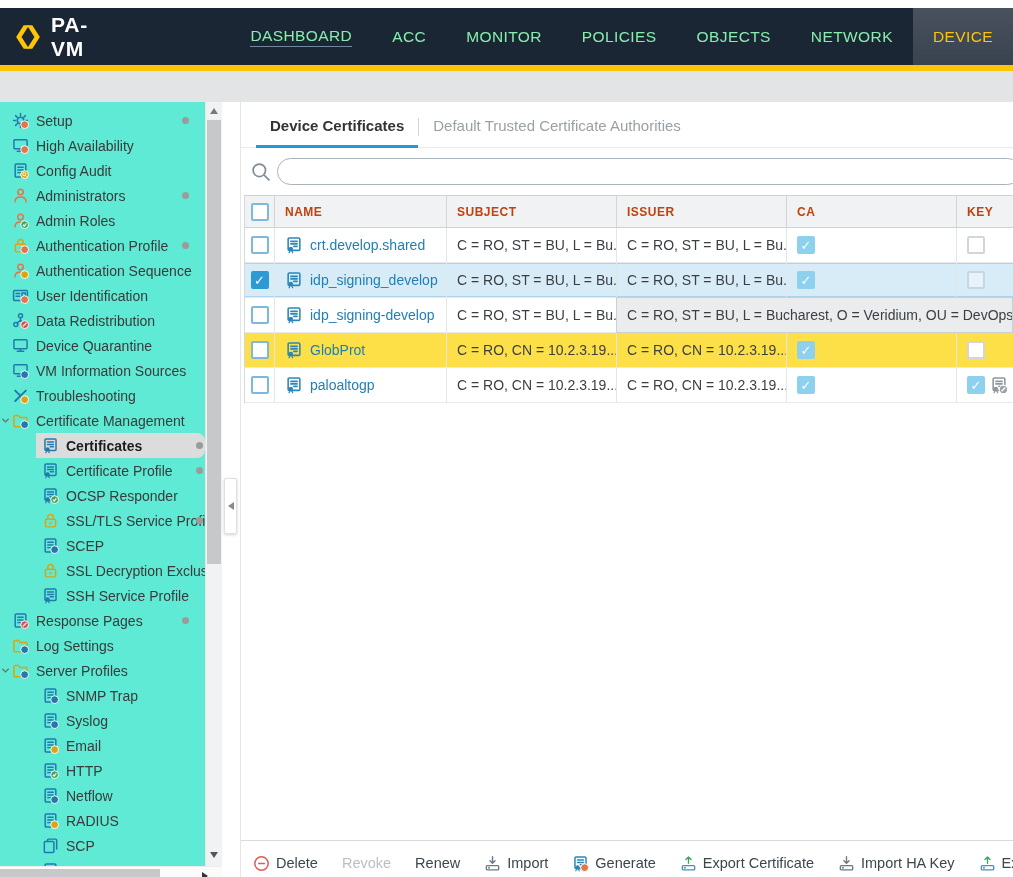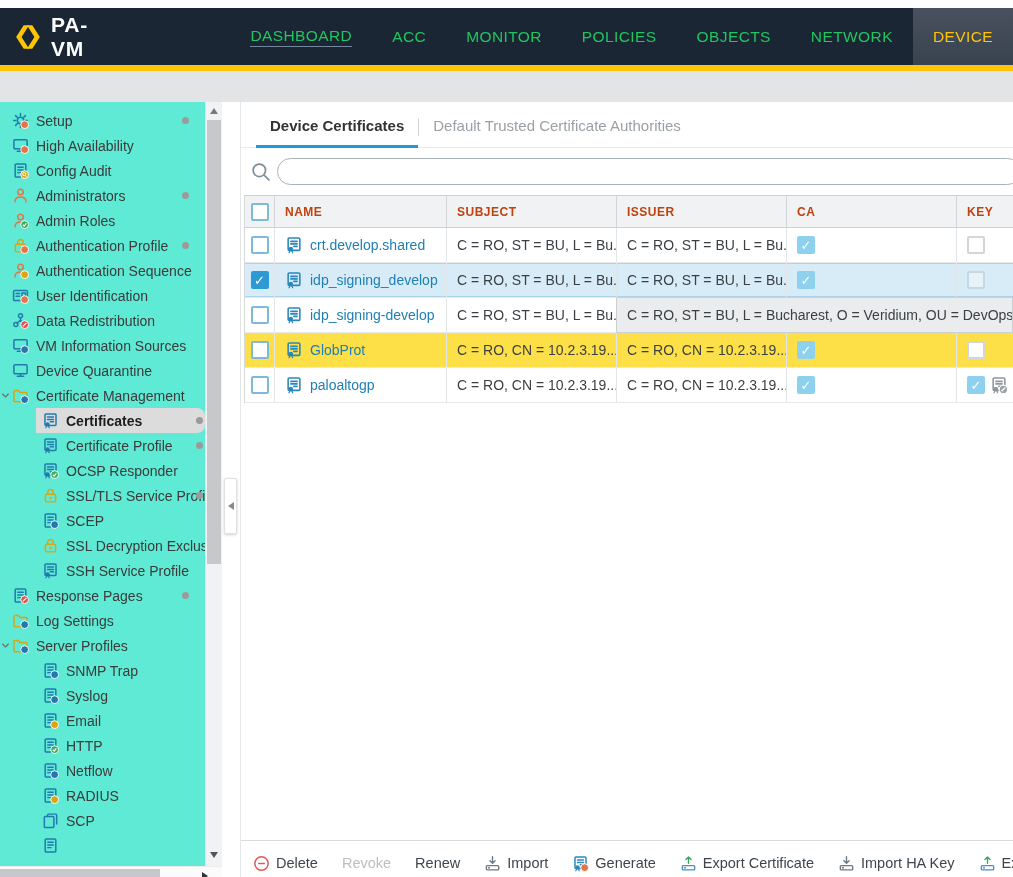--- a/index.html
+++ b/index.html
@@ -4,21 +4,21 @@
 <style>
   * { margin:0; padding:0; box-sizing:border-box; }
   html,body { width:1013px; height:877px; overflow:hidden;
     font-family:"Liberation Sans","DejaVu Sans",sans-serif; background:#fff; }
 
   
   .topnav { height:57px; background:#1b2635; display:flex; align-items:stretch;margin-top:8px; }
   .logo-wrap { display:flex; align-items:center; gap:9px; padding-left:14px; }
   .logo-text { color:#fff; font-size:21px; font-weight:bold; letter-spacing:.8px; }
   .mainnav { display:flex; margin-left:118px; }
-  .nav-item { display:flex; align-items:center; padding:0 20px; color:#22c55e;
+  .nav-item { display:flex; align-items:center; padding:0 20px; color:#86efac;
     font-size:15.5px; letter-spacing:.4px; cursor:pointer; }
   .nav-item.active { background:linear-gradient(180deg,#48515d,#39434f); color:#fdc505; }
   .nav-underline { border-bottom:1px solid #72879b; padding-bottom:1px; }
   .accentbar { height:6px; background:#fdc505; }
   .grayband { height:31px; background:#e2e4e6; }
 
   
   .shell { display:flex; height:783px; position:relative; }
 
   
@@ -249,32 +249,41 @@
               <path d="M10.2 13.6 L13.6 10.2" stroke="#fff" stroke-width="1.1" fill="none"></path>
             </svg></span>
           <span class="s-label">Data Redistribution</span>
         </div>
         <div class="side-item">
           <span class="s-icon"><svg viewBox="0 0 16 16" width="17" height="17" style="color:#2279ad">
     <g fill="none" stroke="currentColor" stroke-width="1.4" stroke-linecap="round" stroke-linejoin="round">
                 <rect x="1.8" y="2.5" width="12.4" height="8.5" rx="1"></rect>
                 <path d="M8 11v2.5M5 13.5h6"></path>
               </g>
-              <circle cx="11.9" cy="11.9" r="3.7" fill="#2279ad" stroke="#ffffff" stroke-width="0.9"></circle>
-            </svg></span>
-          <span class="s-label">VM Information Sources</span>
+            </svg></span>
+          <span class="s-label">Device Quarantine</span>
         </div>
         <div class="side-item">
           <span class="s-icon"><svg viewBox="0 0 16 16" width="17" height="17" style="color:#2279ad">
     <g fill="none" stroke="currentColor" stroke-width="1.4" stroke-linecap="round" stroke-linejoin="round">
                 <rect x="1.8" y="2.5" width="12.4" height="8.5" rx="1"></rect>
                 <path d="M8 11v2.5M5 13.5h6"></path>
               </g>
-            </svg></span>
-          <span class="s-label">Device Quarantine</span>
+              <circle cx="11.9" cy="11.9" r="3.7" fill="#2279ad" stroke="#ffffff" stroke-width="0.9"></circle>
+            </svg></span>
+          <span class="s-label">VM Information Sources</span>
+        </div>
+        <div class="side-item">
+          <span class="s-icon"><svg viewBox="0 0 16 16" width="17" height="17" style="color:#2279ad">
+    <g fill="none" stroke="currentColor" stroke-width="1.4" stroke-linecap="round" stroke-linejoin="round">
+                <path d="M3 3.4l10 9.8M13 3.4L3 13.2" stroke-width="1.8"></path>
+              </g>
+              <circle cx="11.9" cy="11.9" r="3.7" fill="#d9a514" stroke="#ffffff" stroke-width="0.9"></circle>
+            </svg></span>
+          <span class="s-label">Troubleshooting</span>
         </div>
         <div class="side-item">
           <span class="caret">
       <svg viewBox="0 0 10 10" width="9" height="9" fill="none" stroke="#6e6e6e" stroke-width="1.4">
               <path d="M1.5 3 L5 6.5 L8.5 3"></path>
             </svg></span>
           <span class="s-icon"><svg viewBox="0 0 16 16" width="17" height="17" style="color:#d9a514">
     <g fill="none" stroke="currentColor" stroke-width="1.4" stroke-linecap="round" stroke-linejoin="round">
                 <path d="M1.8 12.8V4.4c0-.6.4-1 1-1h3.4l1.4 1.8h5.6c.6 0 1 .4 1 1v6.6c0 .6-.4 1-1 1H2.8c-.6 0-1-.4-1-1z"></path>
               </g>

